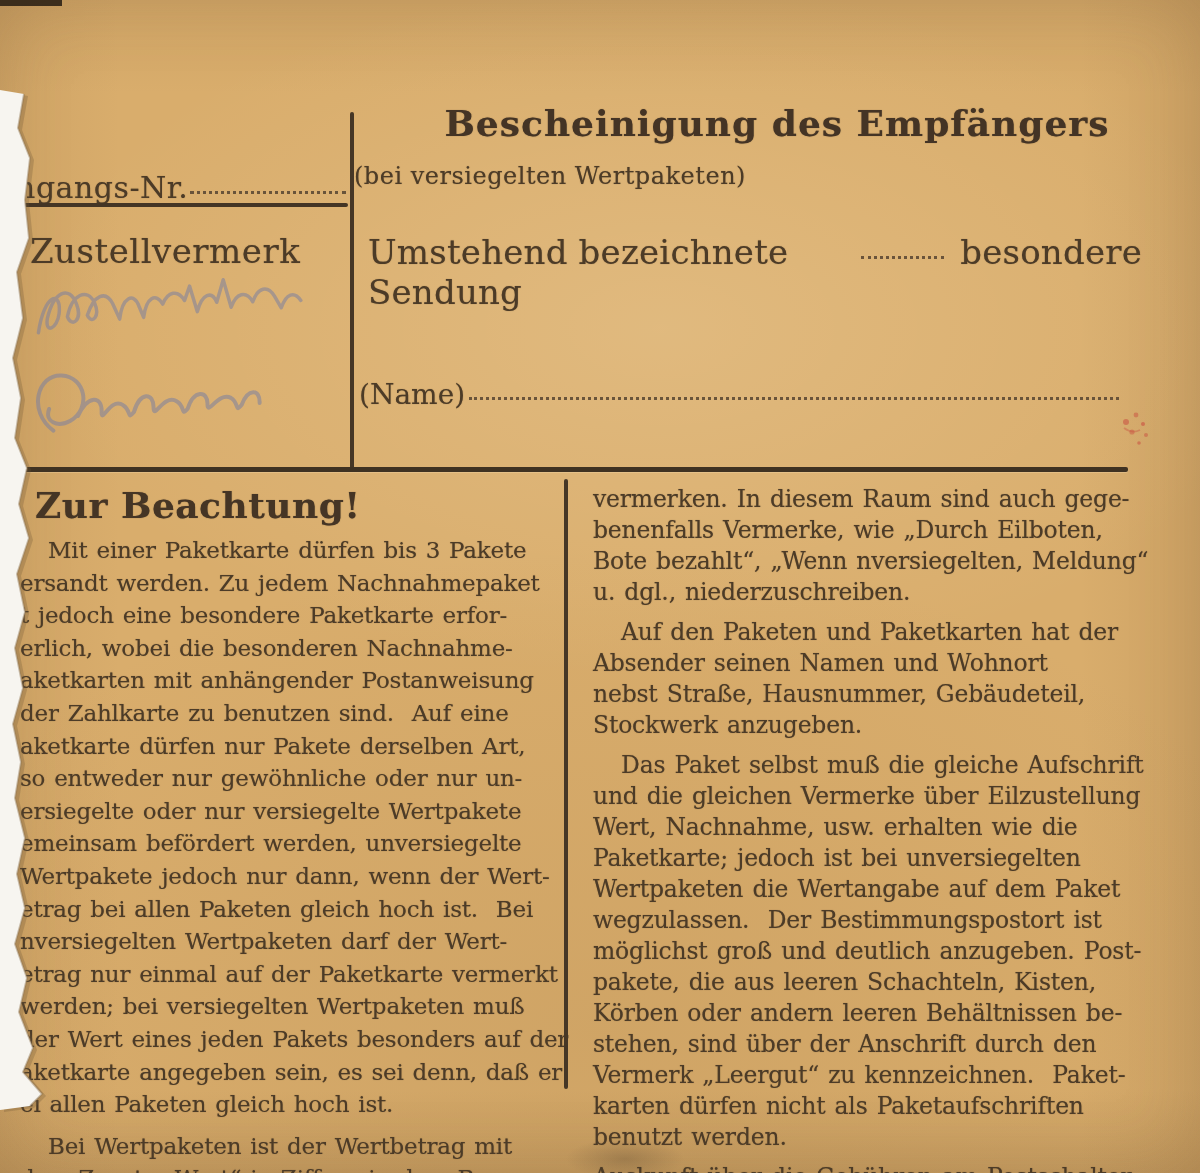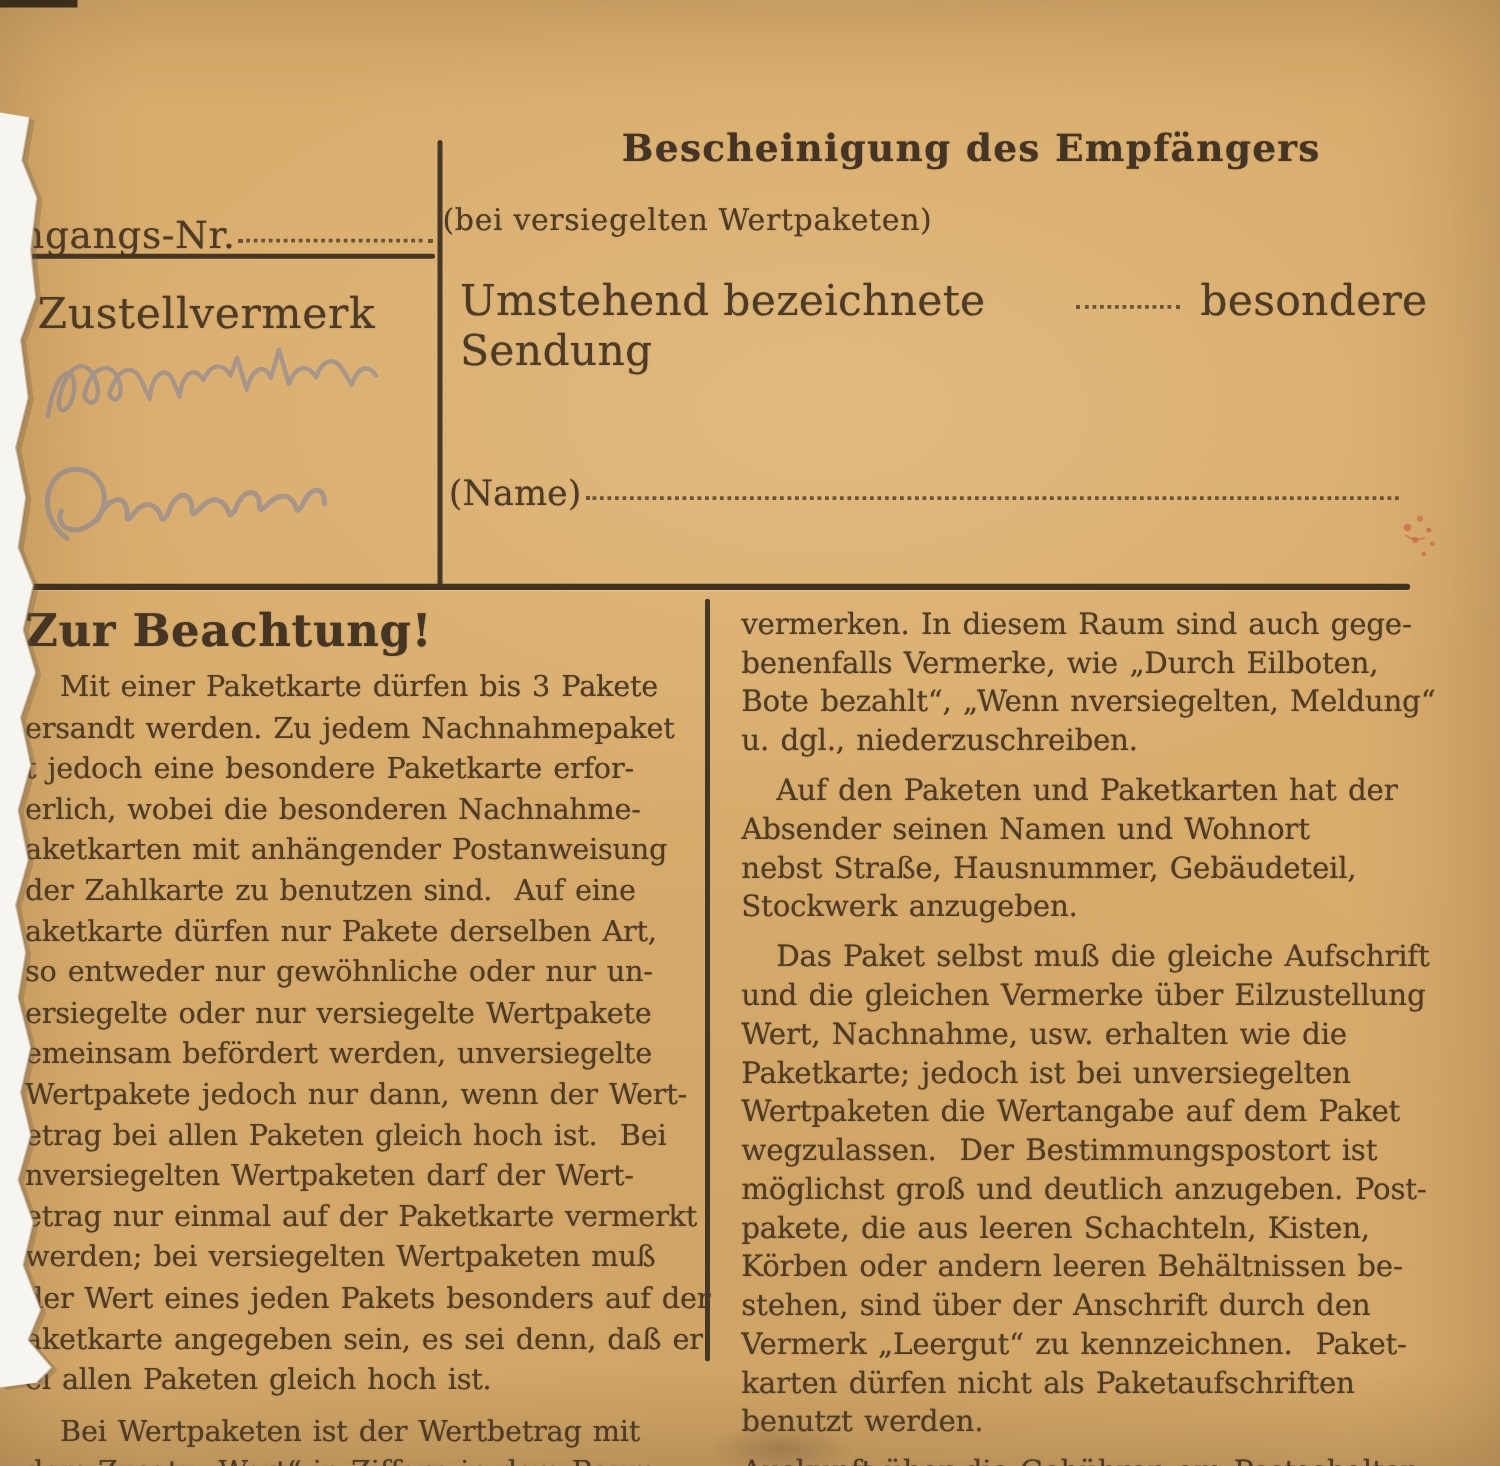--- a/index.html
+++ b/index.html
@@ -24,36 +24,36 @@
   
   .eingangs-line{left:6px;top:168px;width:340px;display:flex;align-items:baseline;
     font-size:30px;letter-spacing:.5px;}
   .eingangs-line .dots-leader{flex:1;margin-left:2px;transform:translateY(-4px);}
   .eingangs-underline{left:24px;top:203px;width:324px;height:4px;background:#443525;border-radius:2px;}
   .zustellvermerk{left:30px;top:231px;width:292px;text-align:left;font-size:34px;letter-spacing:.5px;}
   .vline-top{left:350px;top:112px;width:4px;height:358px;background:#46372а;}
   .vline-top,.vline-bottom{background:#463726;border-radius:2px;}
   .top-right{left:354px;top:90px;width:846px;height:380px;}
   .cert-heading{position:absolute;left:0;top:12px;width:100%;text-align:center;
-    font-size:30px;font-weight:700;letter-spacing:1px;color:#443425;text-shadow:0 0 1px rgba(68,52,37,.6);}
+    font-size:36px;font-weight:700;letter-spacing:1px;color:#443425;text-shadow:0 0 1px rgba(68,52,37,.6);}
   .cert-sub{position:absolute;left:0;top:72px;width:100%;text-align:left;font-size:24px;letter-spacing:.5px;}
-  .sendung-line{position:absolute;left:14px;top:128px;width:774px;display:flex;align-items:baseline;
+  .sendung-line{position:absolute;left:14px;top:140px;width:774px;display:flex;align-items:baseline;
     font-size:34px;letter-spacing:.2px;}
   .sendung-line .dots-leader{width:100px;margin-left:4px;transform:translateY(-5px);}
   .sendung-line .erhalten{margin-left:16px;}
   .name-line{position:absolute;left:5px;top:286px;width:760px;display:flex;align-items:baseline;font-size:28px;}
   .name-line .dots-leader{flex:1;margin-left:4px;transform:translateY(-4px);}
   .hrule{left:18px;top:467px;width:1110px;height:5px;background:#3f3222;border-radius:2px;
     box-shadow:0 1px 0 rgba(255,230,190,.25);}
   
   .vline-bottom{left:564px;top:479px;width:4px;height:610px;}
   .col-left{left:20px;top:484px;width:530px;}
   .col-right{left:593px;top:484px;width:548px;}
   .notice-heading{margin:0 0 8px 0;font-size:36px;font-weight:700;letter-spacing:.5px;color:#453525;
-    text-shadow:0 0 1px rgba(69,53,37,.6);}
+    text-shadow:0 0 1px rgba(69,53,37,.6);padding-left:15px;}
   .para{margin:0;white-space:pre;font-size:23px;line-height:32.6px;letter-spacing:-0.2px;
     word-spacing:.08em;}
   .col-right .para{font-size:23.5px;line-height:31px;}
   .para+.para{margin-top:9px;}
   .para.indent{text-indent:28px;}
   
   .tear-svg{left:0;top:0;pointer-events:none;}
   .corner-mark{left:0;top:0;width:62px;height:6px;background:#241b12;opacity:.85;}
   .handwriting-svg{left:4px;top:262px;pointer-events:none;}
   .red-mark-svg{left:1112px;top:402px;}

